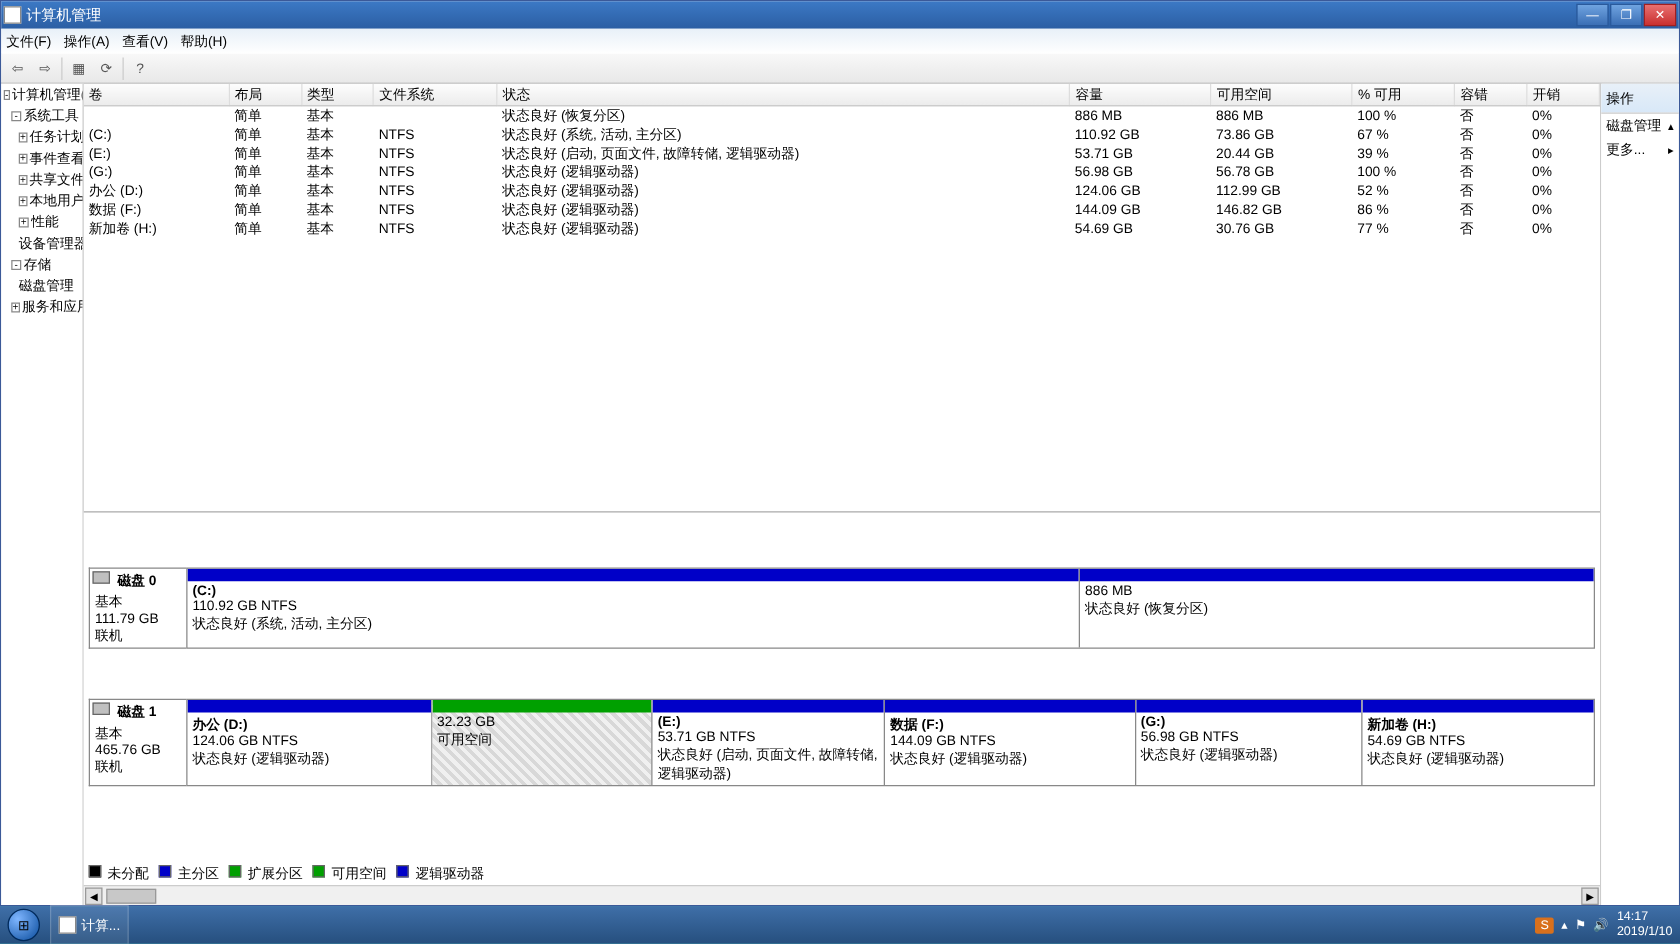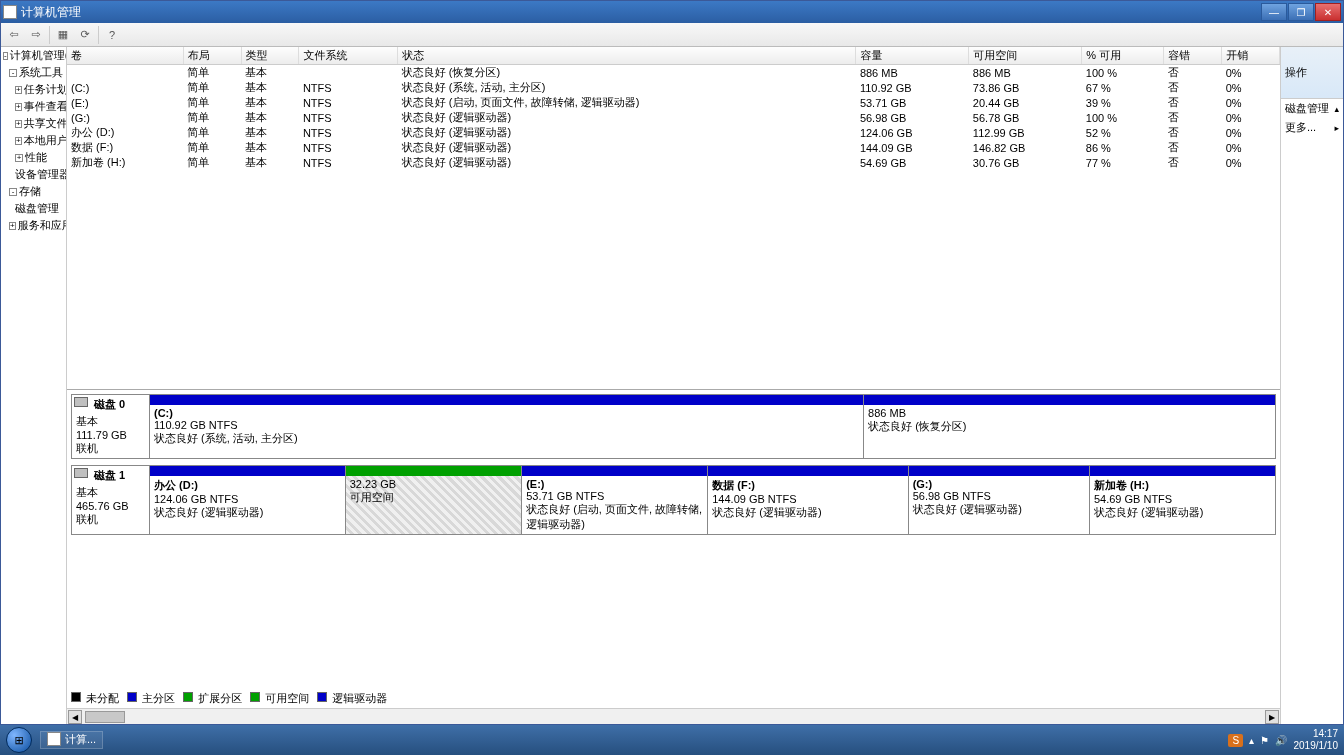--- a/index.html
+++ b/index.html
@@ -20,59 +20,65 @@
 .sidebar .node { padding: 1px 2px; white-space: nowrap; display: flex; align-items: center; font-size: 11px; }
 .sidebar .node.l1 { padding-left: 8px; }
 .sidebar .node.l2 { padding-left: 14px; }
 .tree-toggle { width: 8px; height: 8px; border: 1px solid #888; display: inline-flex; align-items: center; justify-content: center; font-size: 8px; margin-right: 2px; line-height: 6px; }
 .main { flex: 1; display: flex; flex-direction: column; border-right: 1px solid #ccc; }
 .volumes { flex: 0 0 342px; overflow: auto; }
 table.vlist { width: 100%; border-collapse: collapse; font-size: 11px; }
 table.vlist th { text-align: left; font-weight: normal; padding: 1px 4px; background: linear-gradient(#fdfdfd,#ececec); border-right: 1px solid #ddd; border-bottom: 1px solid #ccc; white-space: nowrap; }
 table.vlist td { padding: 0px 4px; white-space: nowrap; }
 .diskarea { flex: 1; border-top: 1px solid #aaa; padding: 4px; background: #fff; overflow: visible; position: relative; }
-.diskrow { display: flex; margin-bottom: 6px; }
+.diskrow { display: flex; margin-bottom: 6px; margin-top: 40px; }
 .diskinfo { width: 78px; padding: 2px 4px; font-size: 11px; border: 1px solid #888; border-right: none; position: relative; }
 .diskinfo .dicon { position: absolute; left: 2px; top: 2px; width: 14px; height: 10px; background: #c0c0c0; border: 1px solid #666; }
 .diskinfo b { display: block; margin-left: 18px; margin-bottom: 2px; }
 .partitions { flex: 1; display: flex; border: 1px solid #888; }
 .part { border-right: 1px solid #888; padding: 2px 4px; font-size: 11px; overflow: hidden; }
 .part:last-child { border-right: none; }
 .part .phead { height: 10px; margin: -2px -4px 2px -4px; }
 .phead.primary { background: #0000c8; }
 .phead.green { background: #00a000; }
 .part.hatched { background: repeating-linear-gradient(45deg,#f0f0f0,#f0f0f0 3px,#d8d8d8 3px,#d8d8d8 6px); }
 .legend { position: absolute; bottom: 2px; left: 4px; display: flex; gap: 8px; align-items: center; font-size: 11px; }
 .legend .sw { width: 10px; height: 10px; border: 1px solid #666; display: inline-block; margin-right: 2px; }
 .actions { width: 62px; background: #fff; }
-.actions .ahdr { background: linear-gradient(#e8f0f8,#d8e8f8); padding: 18px 4px; border-bottom: 1px solid #ccc; }
+.actions .ahdr { background: linear-gradient(#e8f0f8,#d8e8f8); padding: 4px 4px; border-bottom: 1px solid #ccc; }
 .actions .aitem { padding: 2px 4px; display: flex; align-items: center; justify-content: space-between; }
 .actions .aitem .arr { font-size: 9px; }
 .taskbar { position: absolute; bottom: 0; left: 0; right: 0; height: 30px; background: linear-gradient(#3f6fa8,#264f7e); display: flex; align-items: center; }
 .startbtn { width: 38px; height: 30px; display: flex; align-items: center; justify-content: center; }
 .startorb { width: 26px; height: 26px; border-radius: 50%; background: radial-gradient(circle at 30% 30%, #7fb6ff, #0a4c9c); border: 1px solid #002a5c; display: flex; align-items: center; justify-content: center; }
-.taskitem { height: 18px; padding: 0 6px; margin: 0 2px; display: flex; color: #fff; border: 1px solid rgba(255,255,255,0.2); background: rgba(255,255,255,0.08); }
+.taskitem { height: 32px; padding: 0 6px; margin: 0 2px; display: flex; align-items: center; color: #fff; border: 1px solid rgba(255,255,255,0.2); background: rgba(255,255,255,0.08); }
 .tray { margin-left: auto; display: flex; align-items: center; color: #fff; gap: 6px; padding: 0 6px; font-size: 10px; }
 .tray .s { background: #d8701c; color: #fff; padding: 1px 4px; border-radius: 2px; }
-.clock { text-align: right; line-height: 12px; }
+.clock { text-align: left; line-height: 12px; }
 .scroll-stub { height: 16px; background: #f0f0f0; border-top: 1px solid #ccc; display:flex; }
 .scroll-stub .thumb { width: 40px; height: 12px; margin: 2px; background: #c8c8c8; border: 1px solid #999; }
 .scroll-stub .arrow { width: 14px; height: 14px; margin: 1px; background: #e0e0e0; border: 1px solid #999; display:flex; align-items:center; justify-content:center; font-size:8px; }
 </style>
 </head>
 <body>
 
 <div class="window">
   <div class="titlebar">
     <span class="icon"></span>
     <span>计算机管理</span>
     <span class="spacer"></span>
     <span class="winbtn">—</span>
     <span class="winbtn">❐</span>
     <span class="winbtn close">✕</span>
+  </div>
+  <div class="menubar">
+    <span>文件(F)</span>
+    <span>操作(A)</span>
+    <span>查看(V)</span>
+    <span>帮助(H)</span>
   </div>
   <div class="toolbar">
     <span class="tbtn">⇦</span>
     <span class="tbtn">⇨</span>
     <span class="tbtn sep"></span>
     <span class="tbtn">▦</span>
     <span class="tbtn">⟳</span>
     <span class="tbtn sep"></span>
     <span class="tbtn">?</span>
   </div>

